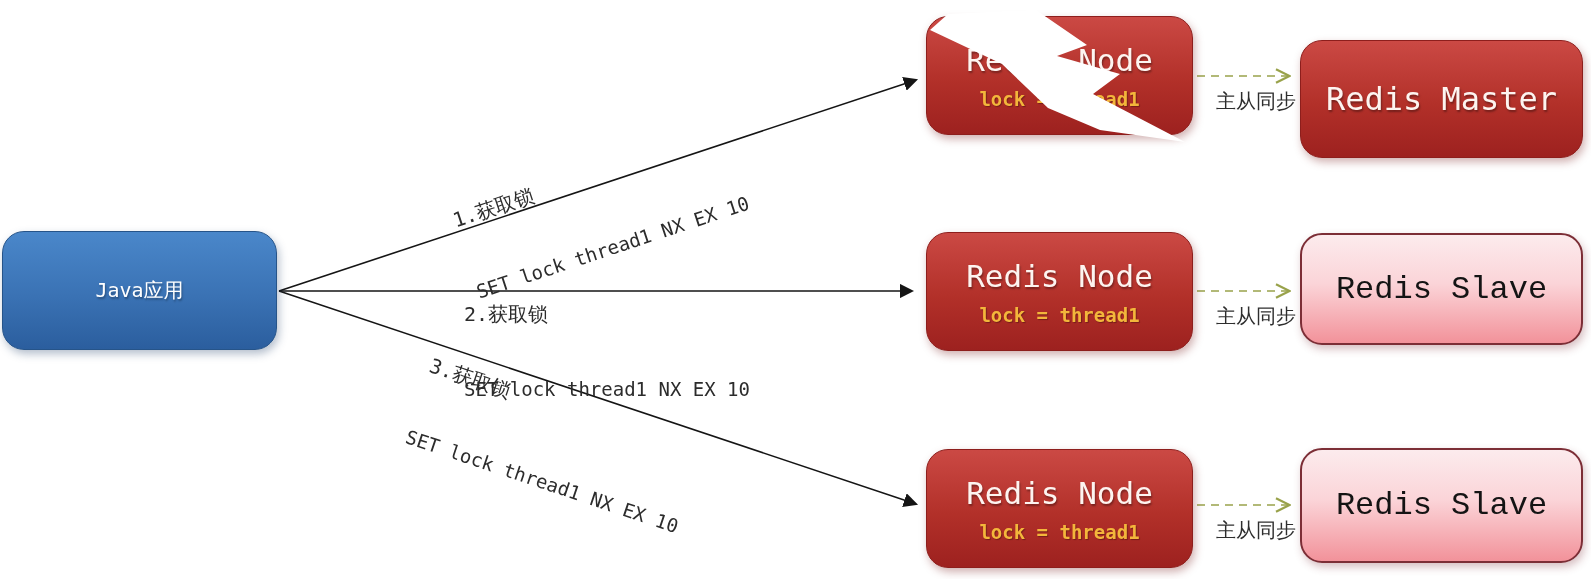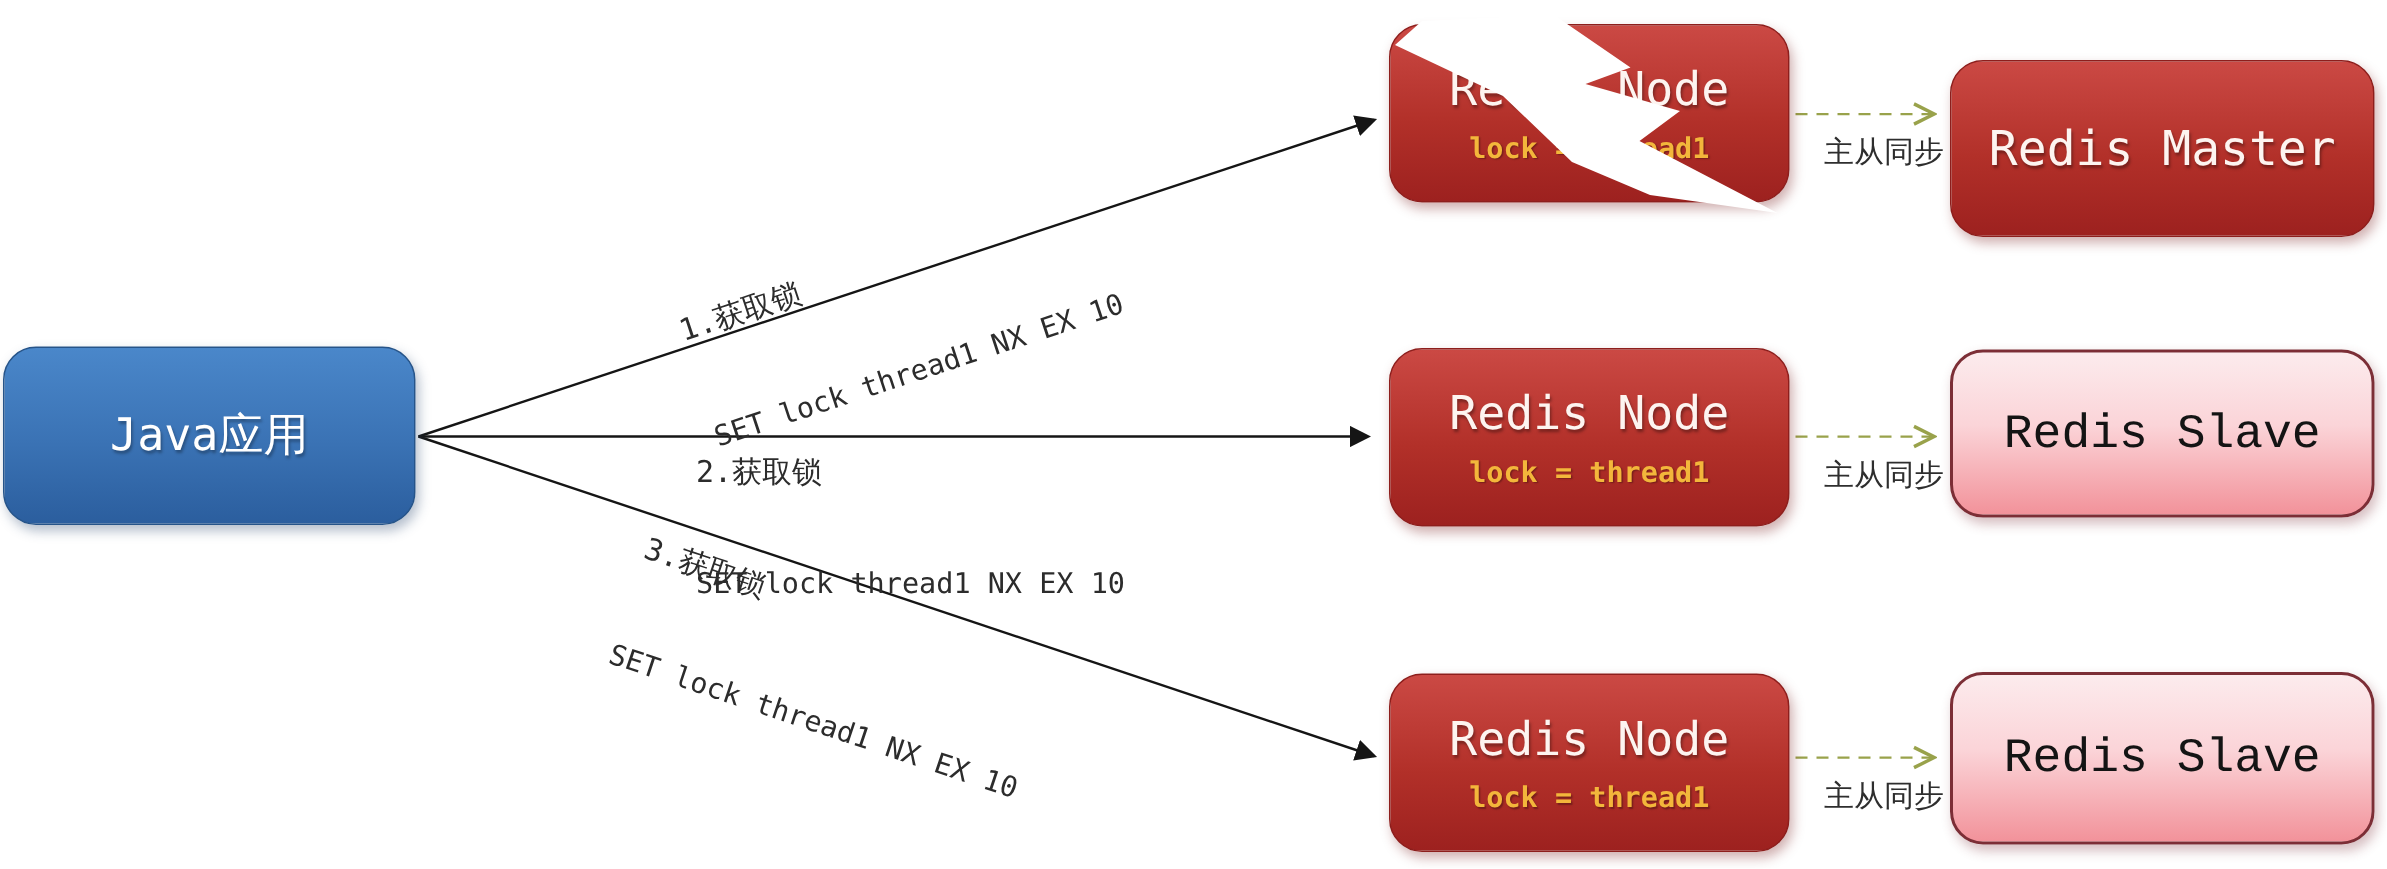--- a/index.html
+++ b/index.html
@@ -12,21 +12,21 @@
     position:absolute;display:flex;flex-direction:column;align-items:center;justify-content:center;
     border-radius:22px;box-sizing:border-box;
   }
   .box-java{
     left:2px;top:231px;width:275px;height:119px;
     background:linear-gradient(180deg,#4a87ca 0%,#3a72b4 55%,#2b5e9e 100%);
     border:1px solid #265489;
     box-shadow:2px 4px 8px rgba(40,70,110,0.35);
     z-index:2;
   }
-  .box-java .title{color:#ffffff;font-size:30px;text-shadow:1px 2px 2px rgba(0,0,0,0.3);}
+  .box-java .title{color:#ffffff;font-size:20px;text-shadow:1px 2px 2px rgba(0,0,0,0.3);}
   .box-red{
     background:linear-gradient(180deg,#cb4944 0%,#b23029 55%,#9d211f 100%);
     border:1px solid #8d1e1c;
     box-shadow:2px 4px 8px rgba(120,30,30,0.35);
     z-index:2;
   }
   .node-1{left:926px;top:16px;width:267px;height:119px;}
   .node-2{left:926px;top:232px;width:267px;height:119px;}
   .node-3{left:926px;top:449px;width:267px;height:119px;}
   .box-red .title{color:#fdf4f0;font-size:31px;text-shadow:1px 2px 2px rgba(0,0,0,0.35);}

